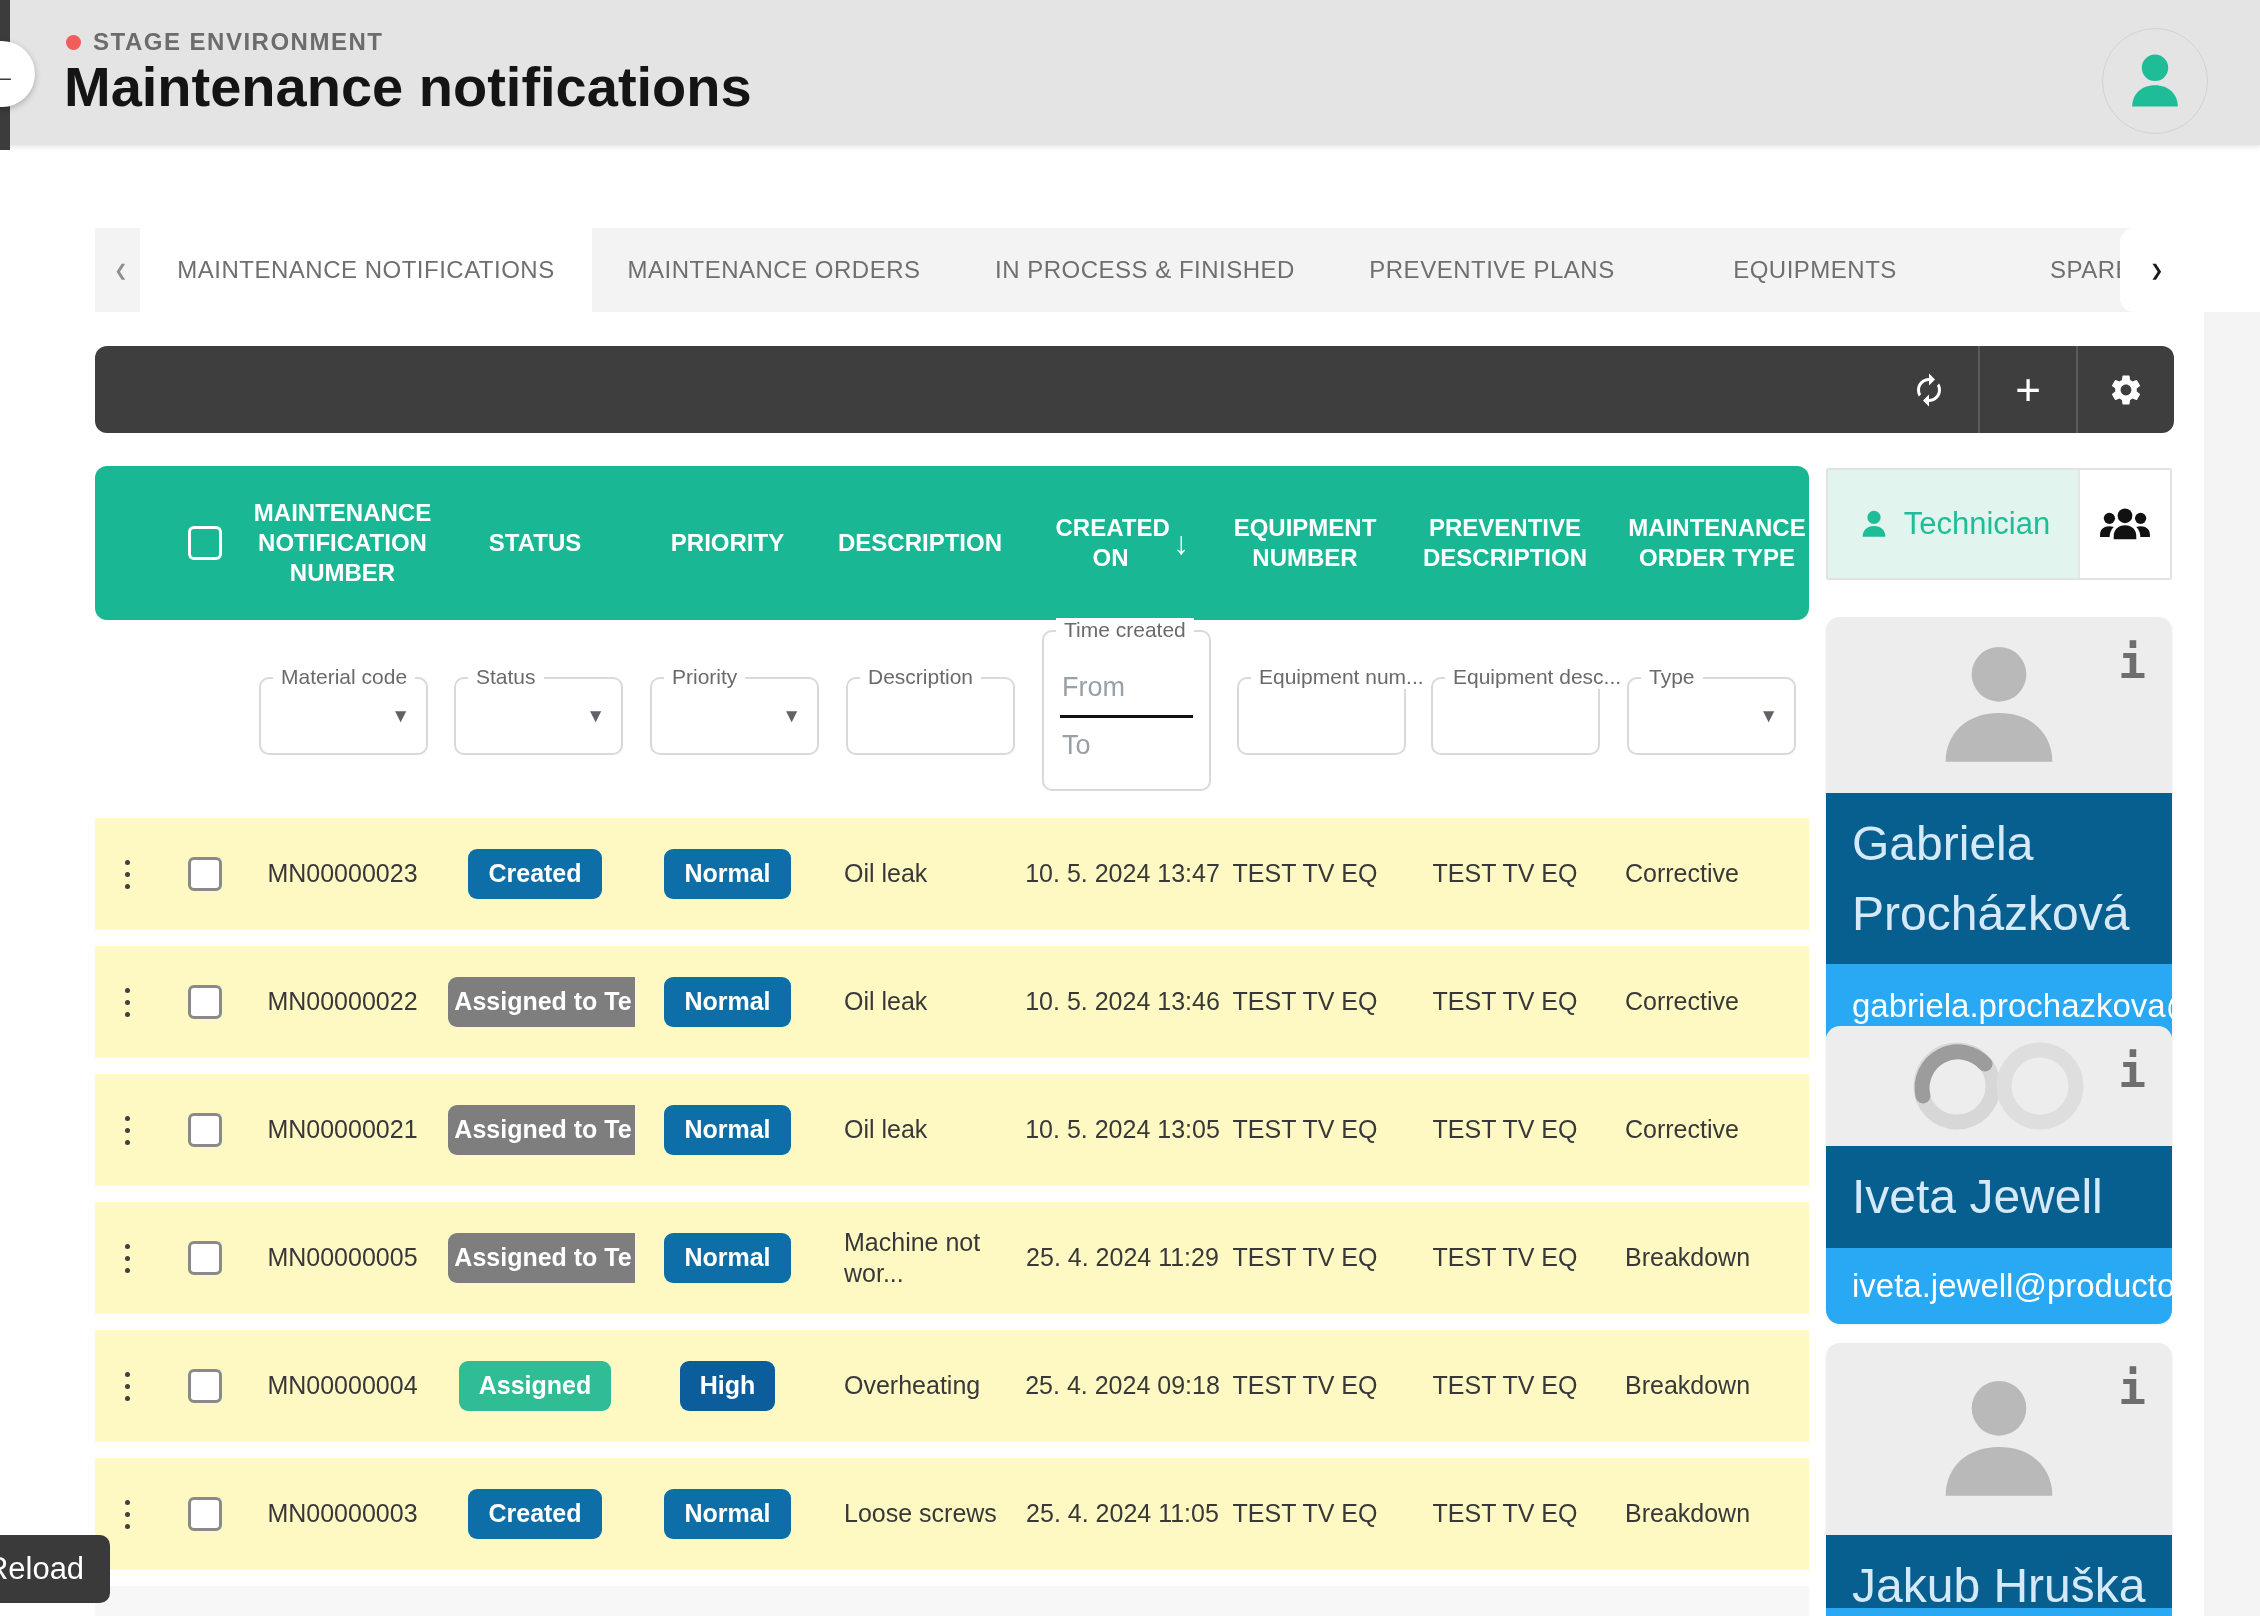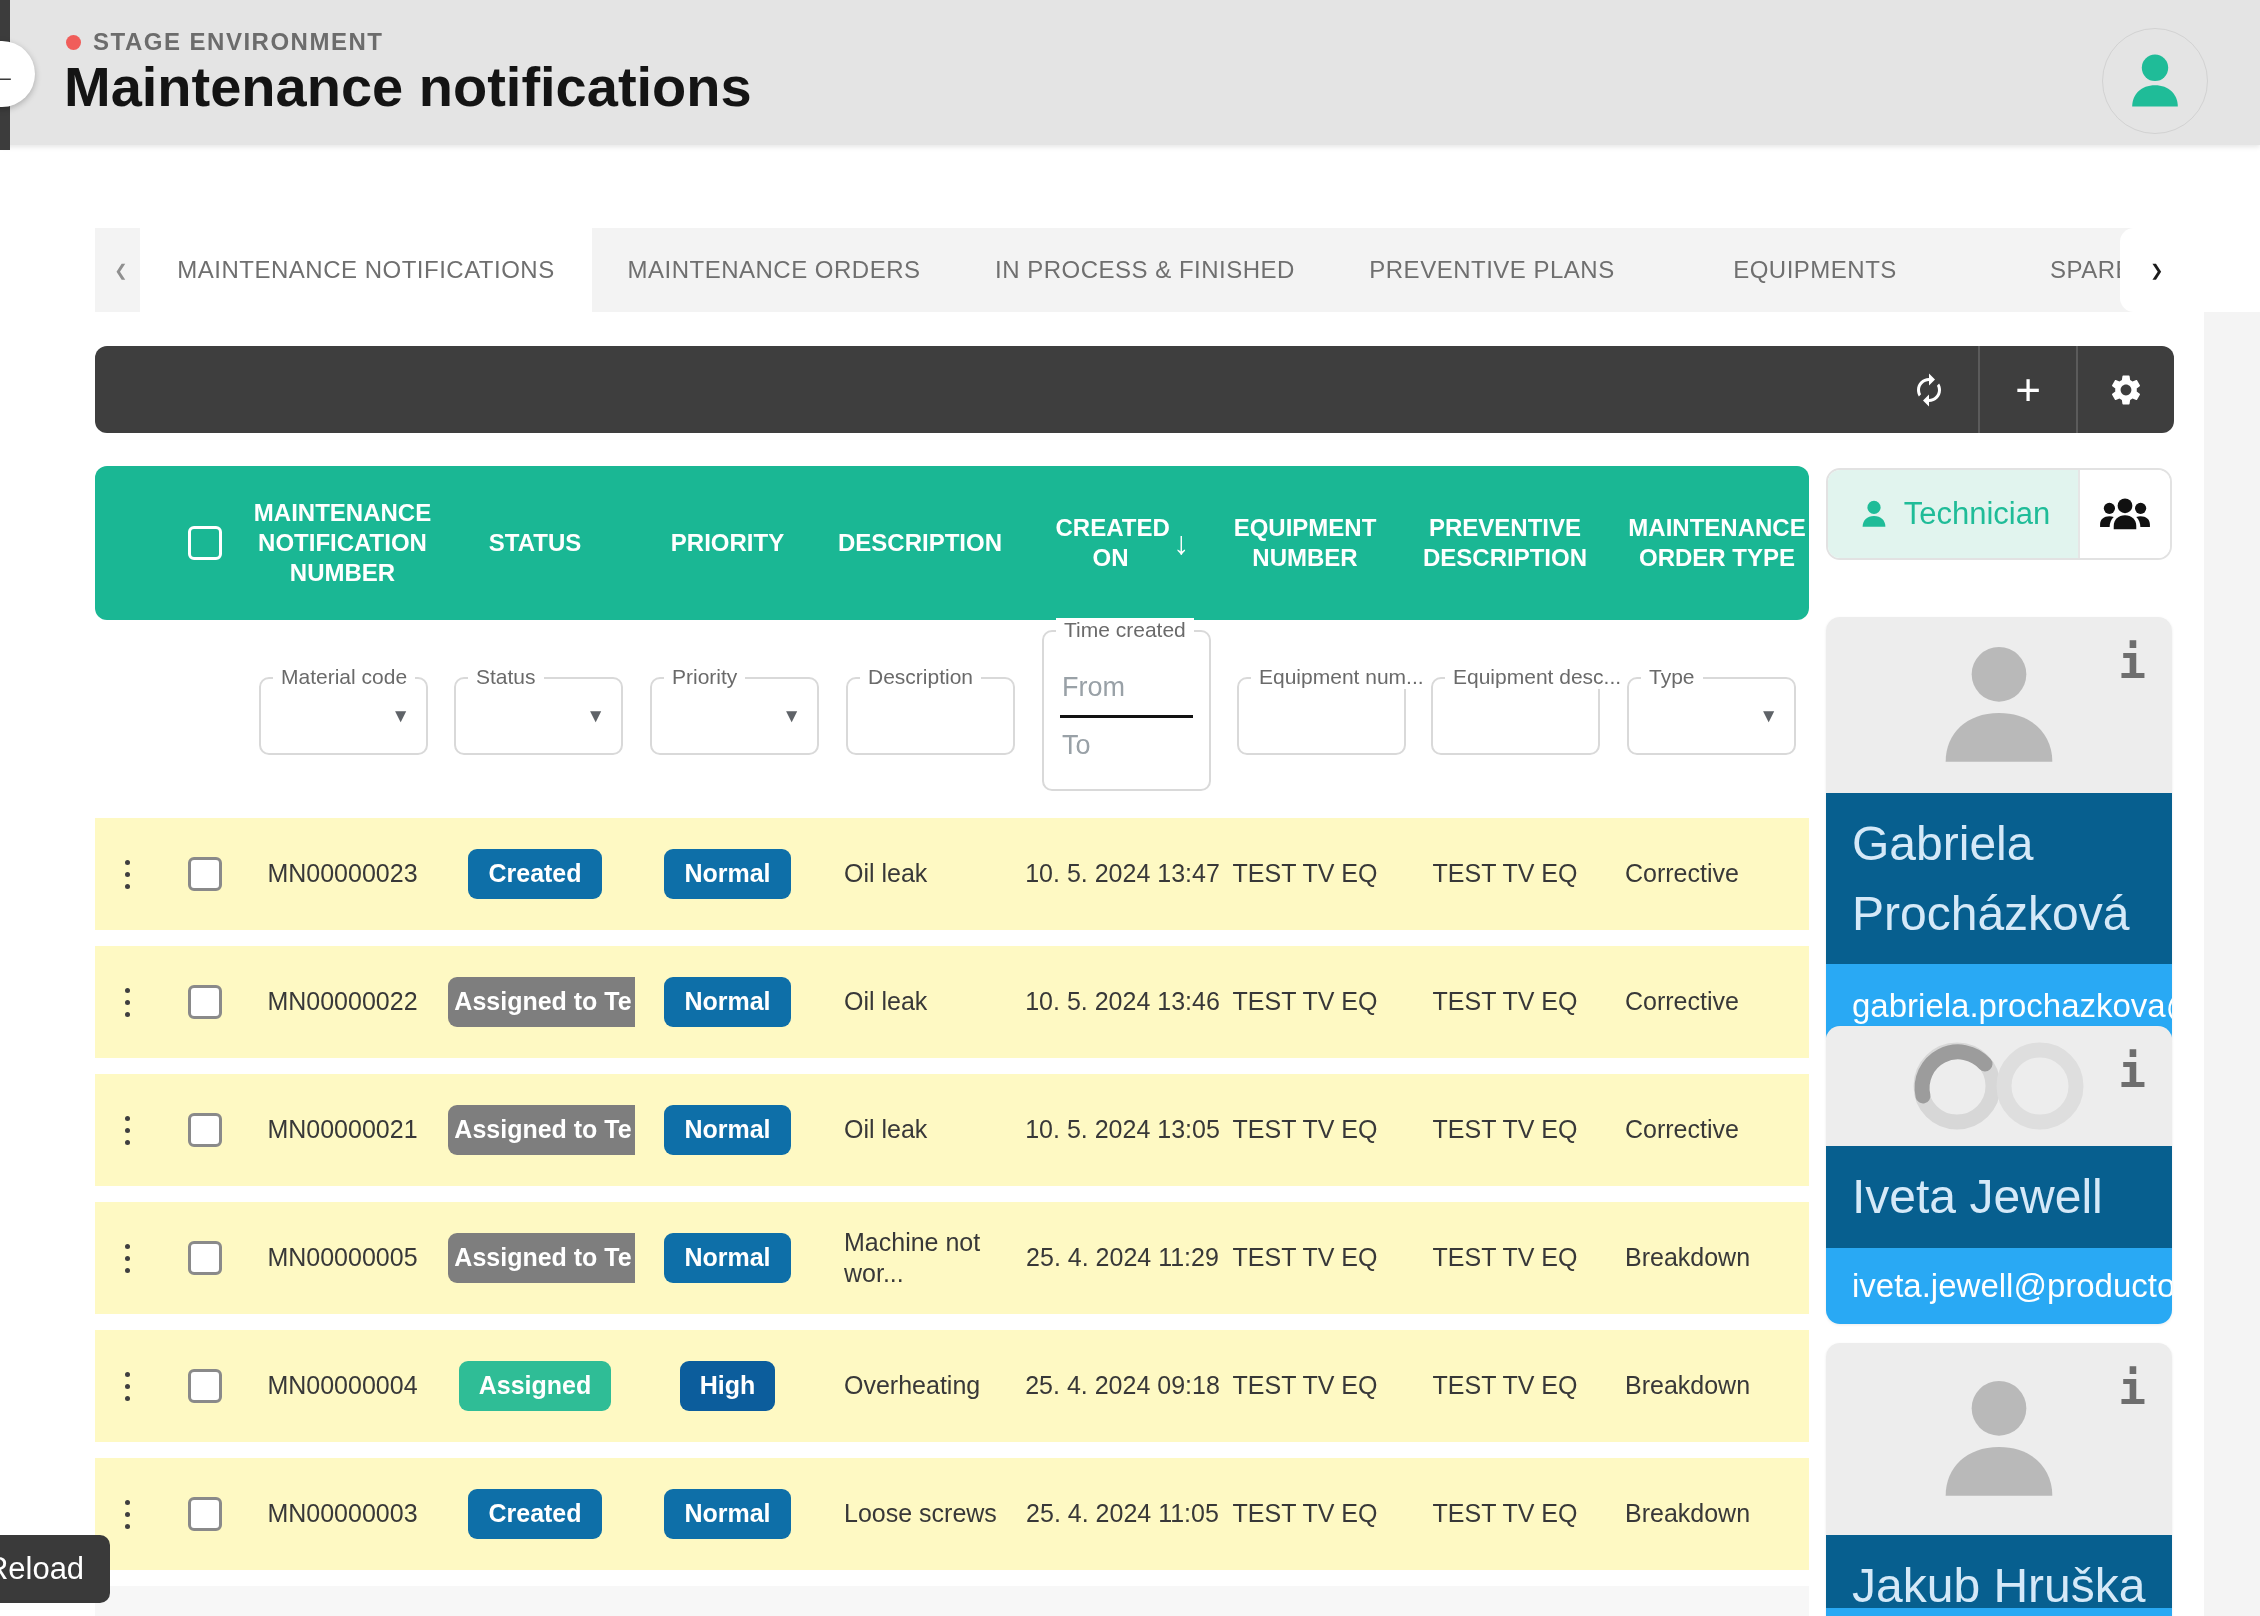--- a/index.html
+++ b/index.html
@@ -75,22 +75,22 @@
   .st-created { background:#0e6fa8; }
   .st-assigned { background:#2fbd96; }
   .st-team { background:#7e7e7e; border-radius:9px 0 0 9px; flex:1; margin-left:16px; text-align:center; padding:9px 6px; }
   .pr-normal { background:#0e6fa8; }
   .pr-high { background:#0c5d9c; }
   .cell-left { justify-content:flex-start; text-align:left; }
   .row7-sliver { position:absolute; left:95px; top:1586px; width:1714px; height:30px; background:#f7f7f7; }
 
   
   .right-gutter { position:absolute; left:2204px; top:311px; width:56px; height:1305px; background:#f4f4f4; }
-  .tech-toggle { position:absolute; left:1826px; top:468px; width:346px; height:92px; background:#ffffff;
-    border:2px solid #e2e2e2; border-radius:14px; display:flex; overflow:hidden; }
+  .tech-toggle { position:absolute; left:1826px; top:468px; width:346px; height:112px; background:#ffffff;
+    border:2px solid #e2e2e2; border-radius:2px; display:flex; overflow:hidden; }
   .seg-technician { width:250px; background:#e1f4ee; display:flex; align-items:center; justify-content:center; gap:12px; }
   .seg-technician svg { width:36px; height:36px; color:#1fbc98; }
   .seg-technician span { font-size:31px; color:#1fbc98; }
   .seg-group { flex:1; display:flex; align-items:center; justify-content:center; border-left:2px solid #e6e6e6; background:#ffffff; }
   .seg-group svg { width:52px; height:52px; color:#111111; }
 
   .tech-card { position:absolute; left:1826px; width:346px; border-radius:14px; overflow:hidden;
     box-shadow:0 1px 3px rgba(0,0,0,.08); }
   .card-avatar { position:relative; background:#ededed; display:flex; align-items:center; justify-content:center; }
   .card-avatar svg.person { width:160px; height:160px; color:#b9b9b9; }

